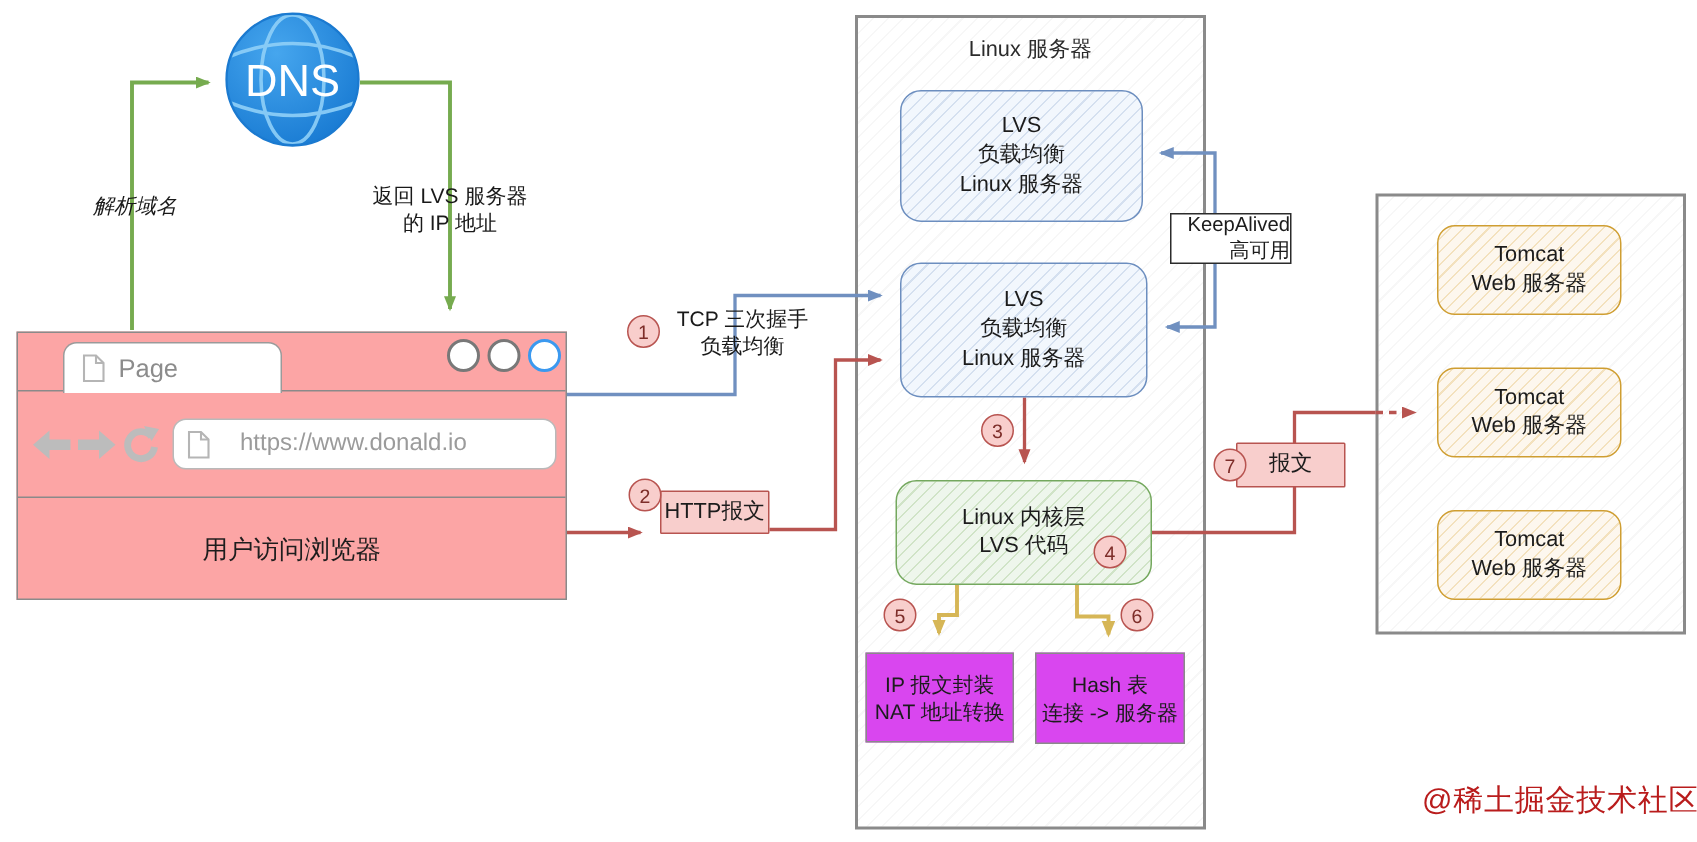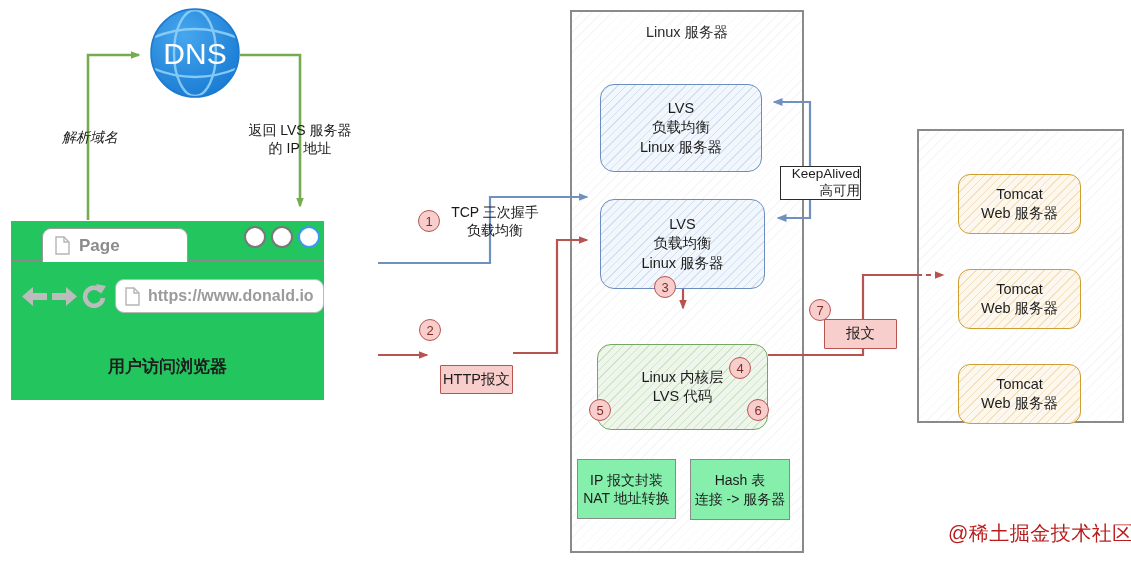--- a/index.html
+++ b/index.html
@@ -7,51 +7,51 @@
 
   
   .container{position:absolute;z-index:1;border:2px solid #8a8a8a;background-color:#fff;
     background-image:repeating-linear-gradient(135deg,rgba(110,110,110,.055) 0 1px,transparent 1px 7px);}
   .container-title{position:absolute;top:11px;left:0;right:0;text-align:center;font-size:14.5px;color:#2b2b2b;z-index:2;}
 
   #wires{position:absolute;left:0;top:0;z-index:2;}
 
   
   .node{position:absolute;z-index:3;display:flex;flex-direction:column;align-items:center;justify-content:center;
-    font-size:14.5px;line-height:1.32;color:#1c1c1c;text-align:center;box-sizing:border-box;margin-top:24px;}
+    font-size:14.5px;line-height:1.32;color:#1c1c1c;text-align:center;box-sizing:border-box;}
   .hb{background-color:#f2f7fd;background-image:repeating-linear-gradient(135deg,rgba(108,142,191,.22) 0 1px,transparent 1px 6px);
     border:1.6px solid #6c8ebf;border-radius:14px;}
   .hg{background-color:#eef6ec;background-image:repeating-linear-gradient(135deg,rgba(130,179,102,.28) 0 1px,transparent 1px 6px);
     border:1.8px solid #74a85e;border-radius:14px;}
   .ho{background-color:#fdf7ee;background-image:repeating-linear-gradient(135deg,rgba(214,160,45,.25) 0 1px,transparent 1px 6px);
     border:1.6px solid #cf9e32;border-radius:12px;}
-  .plain{background:#86efac;border:1.5px solid #8a8a8a;font-size:14px;}
+  .plain{background:#d946ef;border:1.5px solid #8a8a8a;font-size:14px;}
   .keep{background:#fff;border:1px solid #2b2b2b;font-size:13.5px;line-height:1.25;align-items:flex-end;}
   .pinkbox{background:#f8cecc;border:1.6px solid #b85450;font-size:14.5px;border-radius:1px;}
 
   
   .stepc{position:absolute;z-index:4;width:22px;height:22px;border-radius:50%;background:#f8cecc;border:1.6px solid #b85450;
     box-sizing:border-box;display:flex;align-items:center;justify-content:center;font-size:13px;color:#7d2d29;}
 
   .freelabel{position:absolute;z-index:3;font-size:14px;color:#191919;line-height:1.28;}
 
   
-  #browser{position:absolute;left:11px;top:221px;width:313px;height:179px;border:1.5px solid #8a8a8a;
-    background:#22c55e;z-index:3;box-sizing:border-box;font-weight:bold;}
+  #browser{position:absolute;left:11px;top:221px;width:367px;height:179px;border:1.5px solid #8a8a8a;
+    background:#fca5a5;z-index:3;box-sizing:border-box;}
   #tabbar{position:relative;height:38px;border-bottom:1.5px solid #8a8a8a;}
   #tab{position:absolute;left:30px;top:6px;width:146px;height:34px;background:#fff;border:1.5px solid #9a9a9a;border-bottom:none;
     border-radius:9px 9px 0 0;display:flex;align-items:center;padding-left:12px;gap:9px;box-sizing:border-box;z-index:2;}
   #tab-label{font-size:17px;color:#8c8c8c;}
   #winbtns{position:absolute;right:3px;top:4px;display:flex;gap:5px;}
   .wbtn{width:22px;height:22px;border-radius:50%;border:2px solid #787878;box-sizing:border-box;background:#fff;}
   .wbtn.blue{border-color:#3b99ef;}
   #navbar{position:relative;height:71px;border-bottom:1.5px solid #8a8a8a;display:flex;align-items:center;padding-left:9px;box-sizing:border-box;}
   .navico{display:flex;align-items:center;justify-content:center;margin-right:3px;}
   #urlbar{margin-left:6px;width:256px;height:34px;border:1.5px solid #b9b9b9;border-radius:9px;display:flex;align-items:center;
-    padding:0 9px;gap:8px;box-sizing:border-box;background:#fff;}
+    padding:0 9px;gap:20px;box-sizing:border-box;background:#fff;}
   #url-text{font-size:16px;color:#9b9b9b;white-space:nowrap;}
   #browser-content{height:68px;display:flex;align-items:center;justify-content:center;font-size:17px;color:#1d1d1d;}
 
   #dns-globe{position:absolute;left:149px;top:7px;z-index:3;}
 
   #watermark{position:absolute;left:948px;top:520px;z-index:5;font-size:20px;color:#b91c1c;letter-spacing:.5px;}
 
   .l2{white-space:nowrap;}
 </style>
 </head>
@@ -174,21 +174,21 @@
       <span>1</span>
     </div>
   <div class="freelabel" style="left:444px;top:204px;width:102px;text-align:center;">
     <div class="l2">TCP 三次握手</div>
     <div class="l2">负载均衡</div>
   </div>
 
   <div class="stepc" style="left:419px;top:319px;">
       <span>2</span>
     </div>
-  <div class="node pinkbox" style="left:440px;top:341px;width:73px;height:29px;">
+  <div class="node pinkbox" style="left:440px;top:327px;width:73px;height:29px;">
     <div class="l2">HTTP报文</div>
   </div>
 
   <div class="stepc" style="left:654px;top:276px;">
       <span>3</span>
     </div>
   <div class="stepc" style="left:729px;top:357px;">
       <span>4</span>
     </div>
   <div class="stepc" style="left:589px;top:399px;">
@@ -211,21 +211,21 @@
   </div>
   <div class="node hb" style="left:600px;top:175px;width:165px;height:90px;">
     <div class="l2">LVS</div>
     <div class="l2">负载均衡</div>
     <div class="l2">Linux 服务器</div>
   </div>
   <div class="node keep" style="left:780px;top:142px;width:81px;height:34px;">
     <div class="l2">KeepAlived</div>
     <div class="l2">高可用</div>
   </div>
-  <div class="node hg" style="left:597px;top:320px;width:171px;height:86px;">
+  <div class="node hg" style="left:597px;top:320px;width:171px;height:70px;">
     <div class="l2">Linux 内核层</div>
     <div class="l2">LVS 代码</div>
   </div>
   <div class="node plain" style="left:577px;top:435px;width:99px;height:60px;">
     <div class="l2">IP 报文封装</div>
     <div class="l2">NAT 地址转换</div>
   </div>
   <div class="node plain" style="left:690px;top:435px;width:100px;height:61px;">
     <div class="l2">Hash 表</div>
     <div class="l2">连接 -&gt; 服务器</div>

